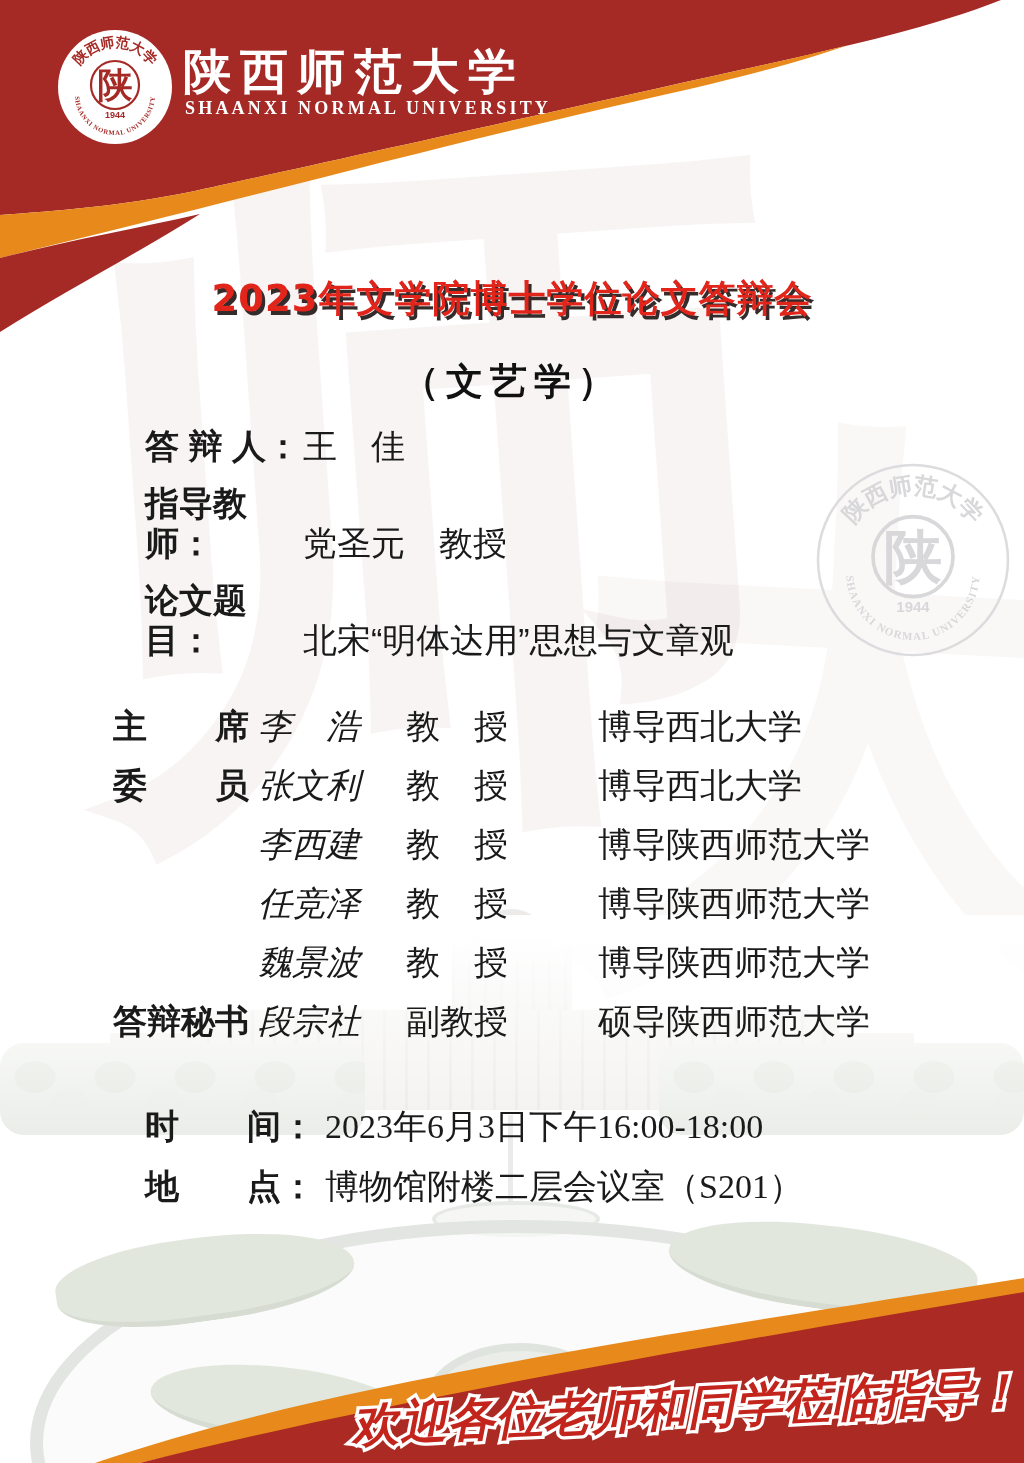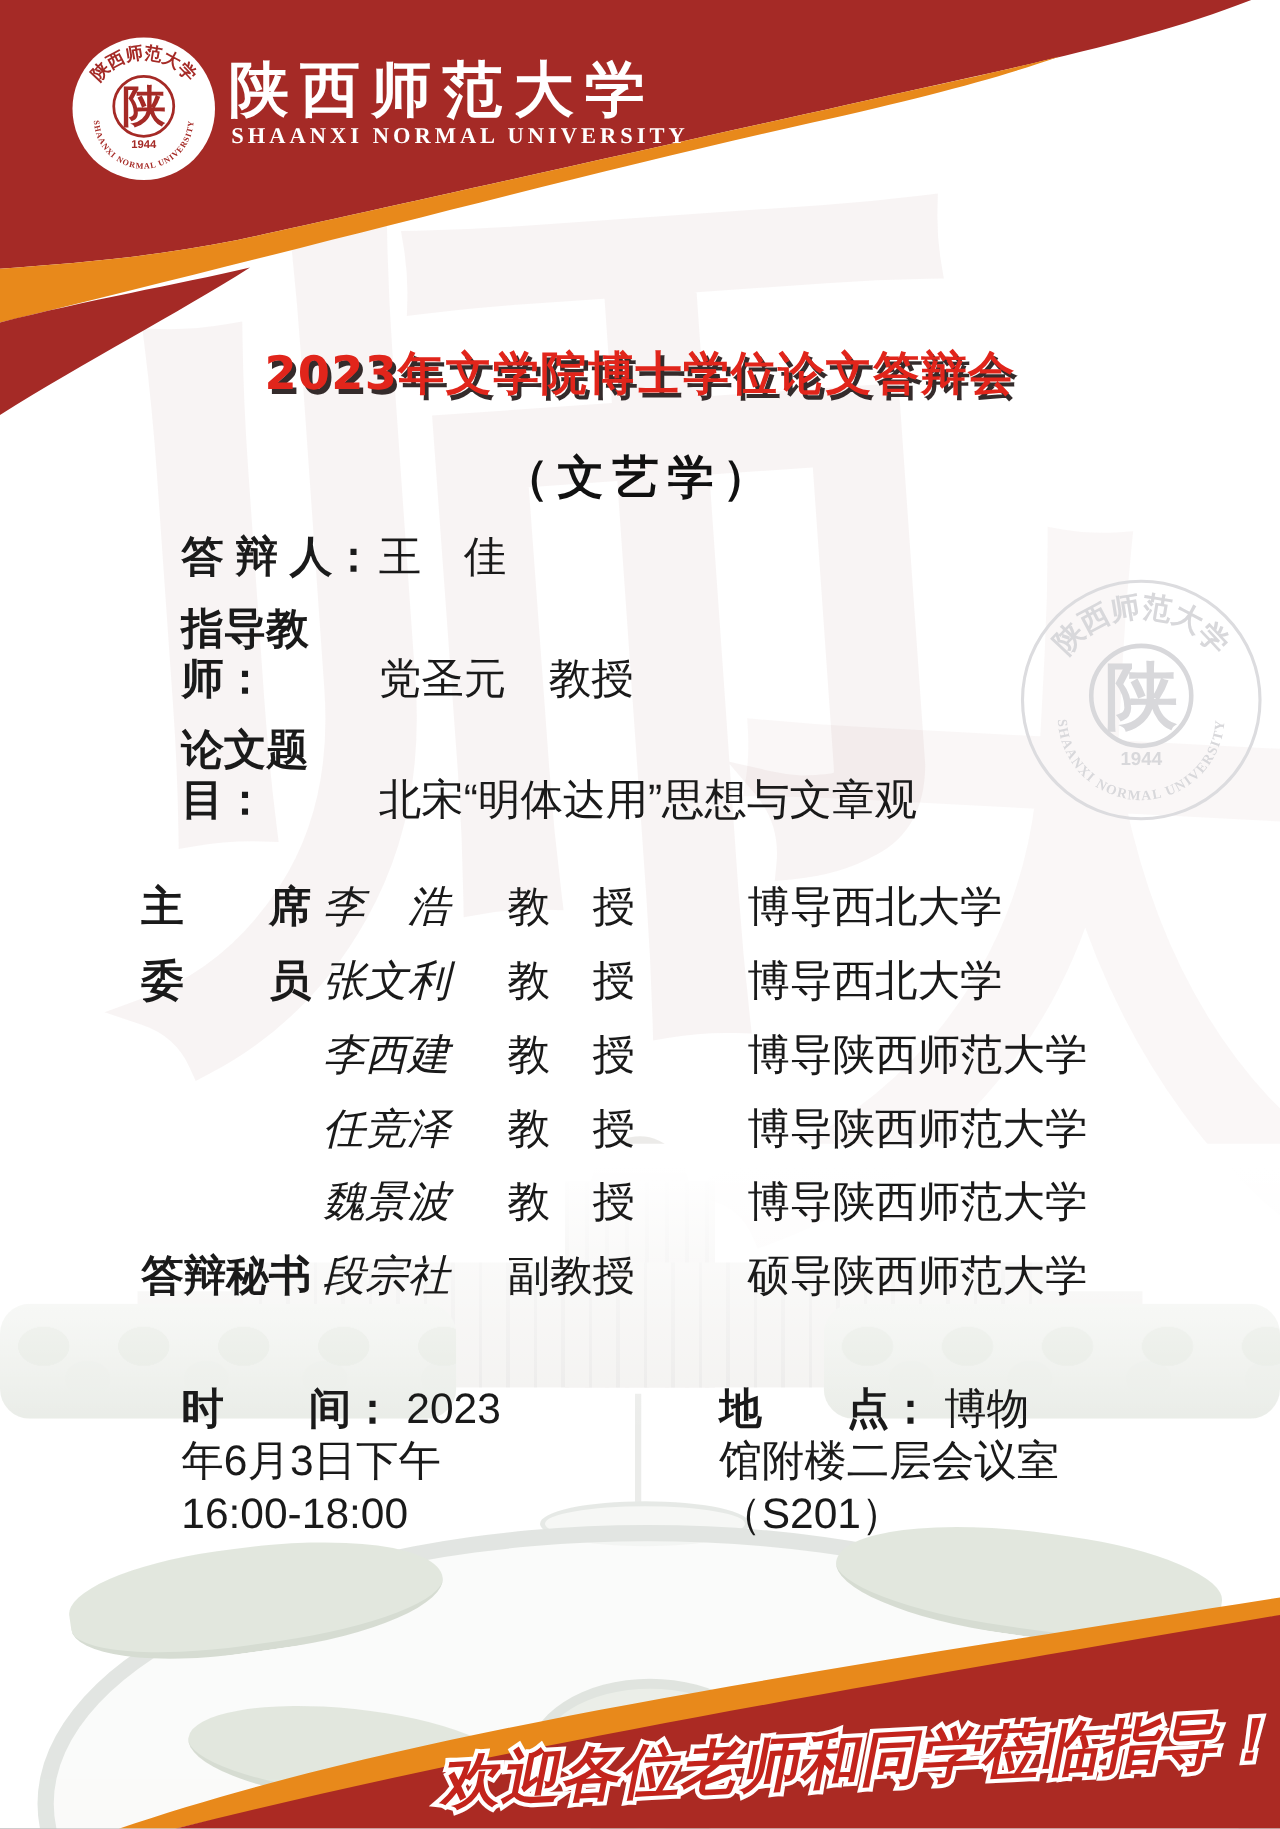--- a/index.html
+++ b/index.html
@@ -80,21 +80,21 @@
   .cmt-heading{position:absolute;left:145px;top:640px;z-index:5;font-size:37px;font-weight:bold;}
   .cmt{position:absolute;left:0;top:706px;width:1024px;z-index:5;display:flex;flex-direction:column;gap:19px;}
   .crow{padding-left:113px;font-size:34px;line-height:40px;display:flex;}
   .crow .c-role{width:145px;font-weight:bold;flex:none;}
   .crow .c-name{width:148px;flex:none;font-style:italic;}
   .crow .c-title{width:145px;flex:none;}
   .crow .c-mentor{width:115px;flex:none;text-align:right;}
   .crow .c-univ{flex:none;}
 
   
-  .schedule{position:absolute;left:0;top:1106px;width:852px;z-index:5;display:flex;flex-direction:row;gap:18px;}
+  .schedule{position:absolute;left:0;top:1106px;width:852px;z-index:5;display:flex;flex-direction:column;gap:18px;font-family:Liberation Serif, serif;}
   .srow{padding-left:145px;font-size:34px;line-height:42px;}
   .srow .lbl{display:inline-block;width:180px;font-weight:bold;}
 
   
   .band-svg{position:absolute;left:0;top:1260px;width:1024px;height:203px;z-index:6;}
   .band-svg .welcome{font-family:"DejaVu Sans","Liberation Sans",sans-serif;}
 </style>
 </head>
 <body>
 

